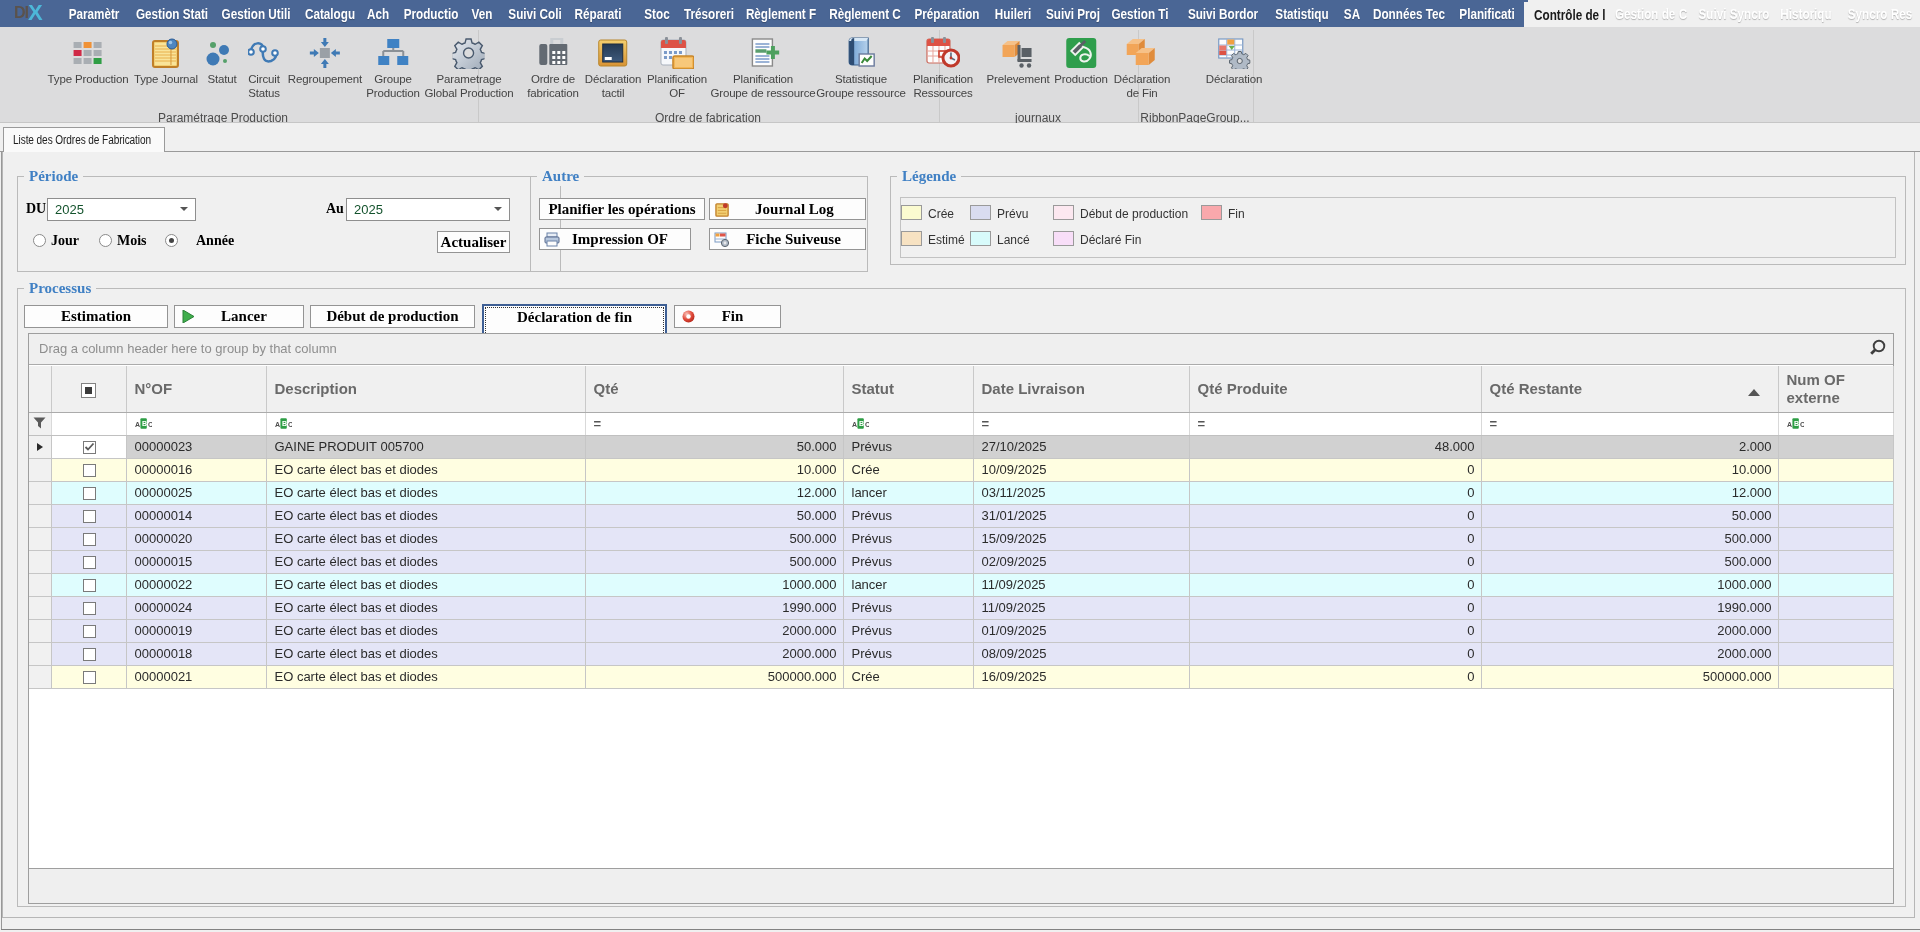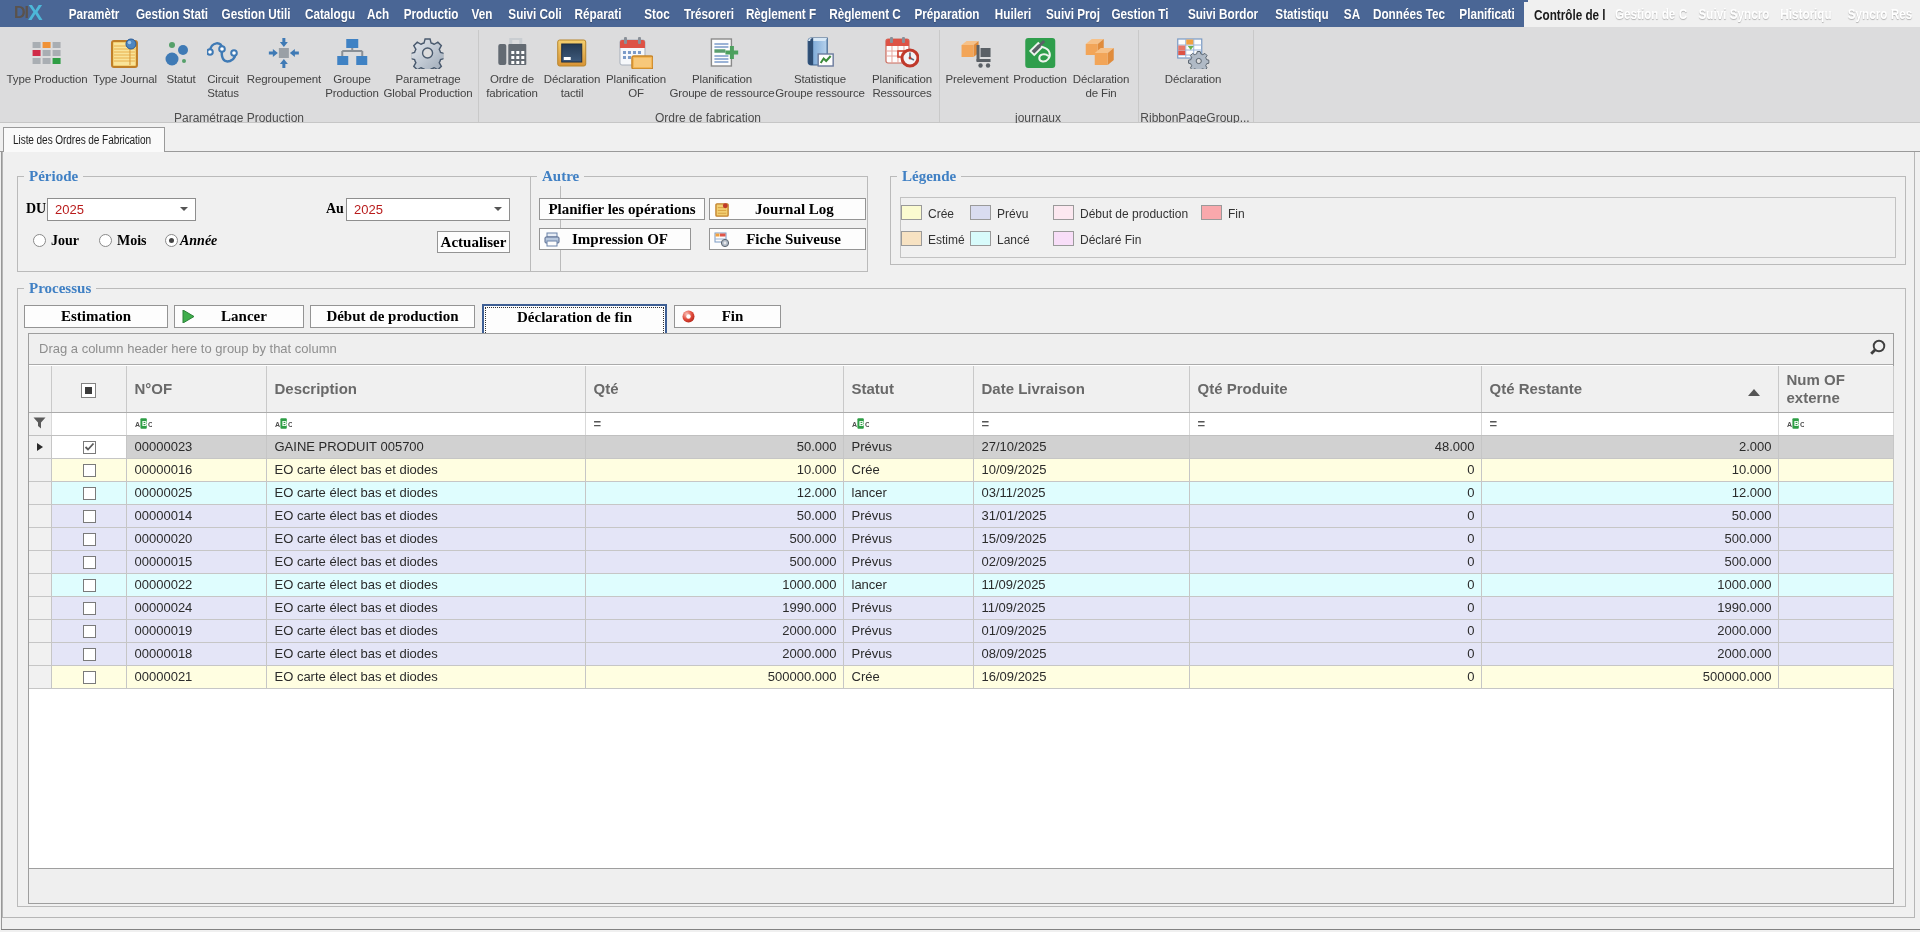--- a/index.html
+++ b/index.html
@@ -7,37 +7,37 @@
 body { font-family:"Liberation Sans", sans-serif; background:#f0f0f0; position:relative; }
 .abs { position:absolute; }
 
 #menubar { position:absolute; left:0; top:0; width:1528px; height:27px; background:#4a6695; }
 .mi { position:absolute; top:0; height:27px; line-height:27px; color:#fff; font-weight:bold; font-size:15px; transform:translateX(-50%) scaleX(0.78); white-space:nowrap; text-shadow:0 1px 1px rgba(0,0,0,0.25); }
 .mi-sel { position:absolute; top:2px; height:25px; line-height:25px; background:#f0f0f0; color:#1a1a1a; font-weight:bold; font-size:15px; text-align:center; white-space:nowrap; }
 .mi-sel span { display:inline-block; transform:scaleX(0.78); }
 
 #ribbon { position:absolute; left:0; top:27px; width:1920px; height:96px; background:#dcdcdd; border-bottom:1px solid #c6c6c6; }
 .rsep { position:absolute; top:3px; width:1px; height:92px; background:#c9c9c9; }
-.ritem { position:absolute; top:10px; transform:translateX(-50%); text-align:center; }
+.ritem { position:absolute; top:10px; transform:translateX(-50%); text-align:center;margin-left:41px; }
 .ritem svg { display:block; margin:0 auto; }
 .rlabel { margin-top:3px; font-size:11.5px; letter-spacing:-0.15px; color:#444; line-height:14px; white-space:nowrap; }
 .rgl { position:absolute; top:84px; transform:translateX(-50%); font-size:12px; color:#4c4c4c; white-space:nowrap; }
 
 #tabstrip { position:absolute; left:0; top:123px; width:1920px; height:29px; background:#f0f0f0; }
 #tab1 { position:absolute; left:3px; top:4px; width:162px; height:25px; background:#fafafa; border:1px solid #9a9a9a; border-bottom:none; font-size:12px; letter-spacing:-0.1px; color:#222; line-height:24px; padding-left:9px; }
 #tabline { position:absolute; left:0; top:28px; width:1920px; height:1px; background:#9a9a9a; }
 #tabmask { position:absolute; left:4px; top:28px; width:160px; height:1px; background:#fafafa; }
 
 #panel { position:absolute; left:2px; top:152px; width:1913px; height:766px; background:#f0f0f0; border:1px solid #b6b6b6; border-top:none; }
 
 .gbox { position:absolute; border:1px solid #bababa; }
 .gcap { position:absolute; top:-10px; background:#f0f0f0; padding:0 5px; font-family:"Liberation Serif", serif; font-weight:bold; font-size:15px; color:#4080c4; line-height:19px; }
 .slabel { font-family:"Liberation Serif", serif; font-weight:bold; font-size:14px; color:#000; }
 .wbtn { position:absolute; background:#fdfdfd; border:1px solid #949494; font-family:"Liberation Serif", serif; font-weight:bold; font-size:15px; color:#000; text-align:center; }
-.combo { position:absolute; background:#fff; border:1px solid #8e8e8e; font-size:13px; color:#b91c1c; }
+.combo { position:absolute; background:#fff; border:1px solid #8e8e8e; font-size:13px; color:#14532d; }
 .combo .cv { position:absolute; left:7px; top:2px; line-height:18px; }
 .combo .ca { position:absolute; right:7px; top:8px; width:0; height:0; border-left:4px solid transparent; border-right:4px solid transparent; border-top:4px solid #555; }
 .radio { position:absolute; width:13px; height:13px; border:1px solid #8a8a8a; border-radius:50%; background:#fff; }
 .radio.on::after { content:""; position:absolute; left:3px; top:3px; width:5px; height:5px; border-radius:50%; background:#444; }
 .sw { position:absolute; width:21px; height:15px; border:1px solid #9a9a9a; }
 .swl { position:absolute; font-size:12px; color:#333; white-space:nowrap; }
 </style>
 </head>
 <body>
 <div id="menubar">
@@ -70,21 +70,21 @@
   <div class="mi" style="left:1651px;">Gestion de C</div>
   <div class="mi" style="left:1734px;">Suivi Syncro</div>
   <div class="mi" style="left:1806px;">Historiqu</div>
   <div class="mi" style="left:1880px;">Syncro Res</div>
 </div>
 <div id="ribbon">
   <div class="rsep" style="left:478px;"></div>
   <div class="rsep" style="left:939px;"></div>
   <div class="rsep" style="left:1138px;"></div>
   <div class="rsep" style="left:1253px;"></div>
-  <div class="rgl" style="left:239px;">Paramétrage Production</div>
+  <div class="rgl" style="left:223px;">Paramétrage Production</div>
   <div class="rgl" style="left:708px;">Ordre de fabrication</div>
   <div class="rgl" style="left:1038px;">journaux</div>
   <div class="rgl" style="left:1195px;">RibbonPageGroup...</div>
 
   <div class="ritem" style="left:47px;">
     <svg width="32" height="32" viewBox="0 0 32 32">
       <rect x="2" y="5" width="8" height="6" fill="#a9aeb3"></rect>
         <rect x="12" y="5" width="8" height="6" fill="#f09236"></rect>
         <rect x="22" y="5" width="8" height="6" fill="#a9aeb3"></rect>
       <rect x="2" y="13" width="8" height="6" fill="#d02a47"></rect>
@@ -365,21 +365,21 @@
   <div class="slabel abs" style="left:326px;top:201px;">Au</div>
   <div class="combo" style="left:346px;top:198px;width:164px;height:23px;">
       <span class="cv">2025</span>
       <span class="ca"></span>
     </div>
   <div class="radio" style="left:33px;top:234px;"></div>
   <div class="slabel abs" style="left:51px;top:233px;">Jour</div>
   <div class="radio" style="left:99px;top:234px;"></div>
   <div class="slabel abs" style="left:117px;top:233px;">Mois</div>
   <div class="radio on" style="left:165px;top:234px;"></div>
-  <div class="slabel abs" style="left:180px;top:233px;font-style:italic;">Année</div>
+  <div class="slabel abs" style="left:196px;top:233px;">Année</div>
   <div class="wbtn" style="left:437px;top:231px;width:73px;height:22px;line-height:20px;">Actualiser</div>
 
   <div class="gbox" style="left:530px;top:176px;width:338px;height:96px;">
     <div class="gcap" style="left:6px;">Autre</div>
   </div>
   <div class="wbtn" style="left:539px;top:198px;width:166px;height:22px;line-height:20px;">Planifier les opérations</div>
   <div class="wbtn" style="left:709px;top:198px;width:157px;height:22px;line-height:20px;">
     <svg width="15" height="15" viewBox="0 0 16 16" style="position:absolute;left:5px;top:3px;">
       <rect x="1" y="2" width="13" height="13" rx="1" fill="#f2cf72" stroke="#c07f28" stroke-width="1.4"></rect>
       <g stroke="#d8a040" stroke-width="1">

